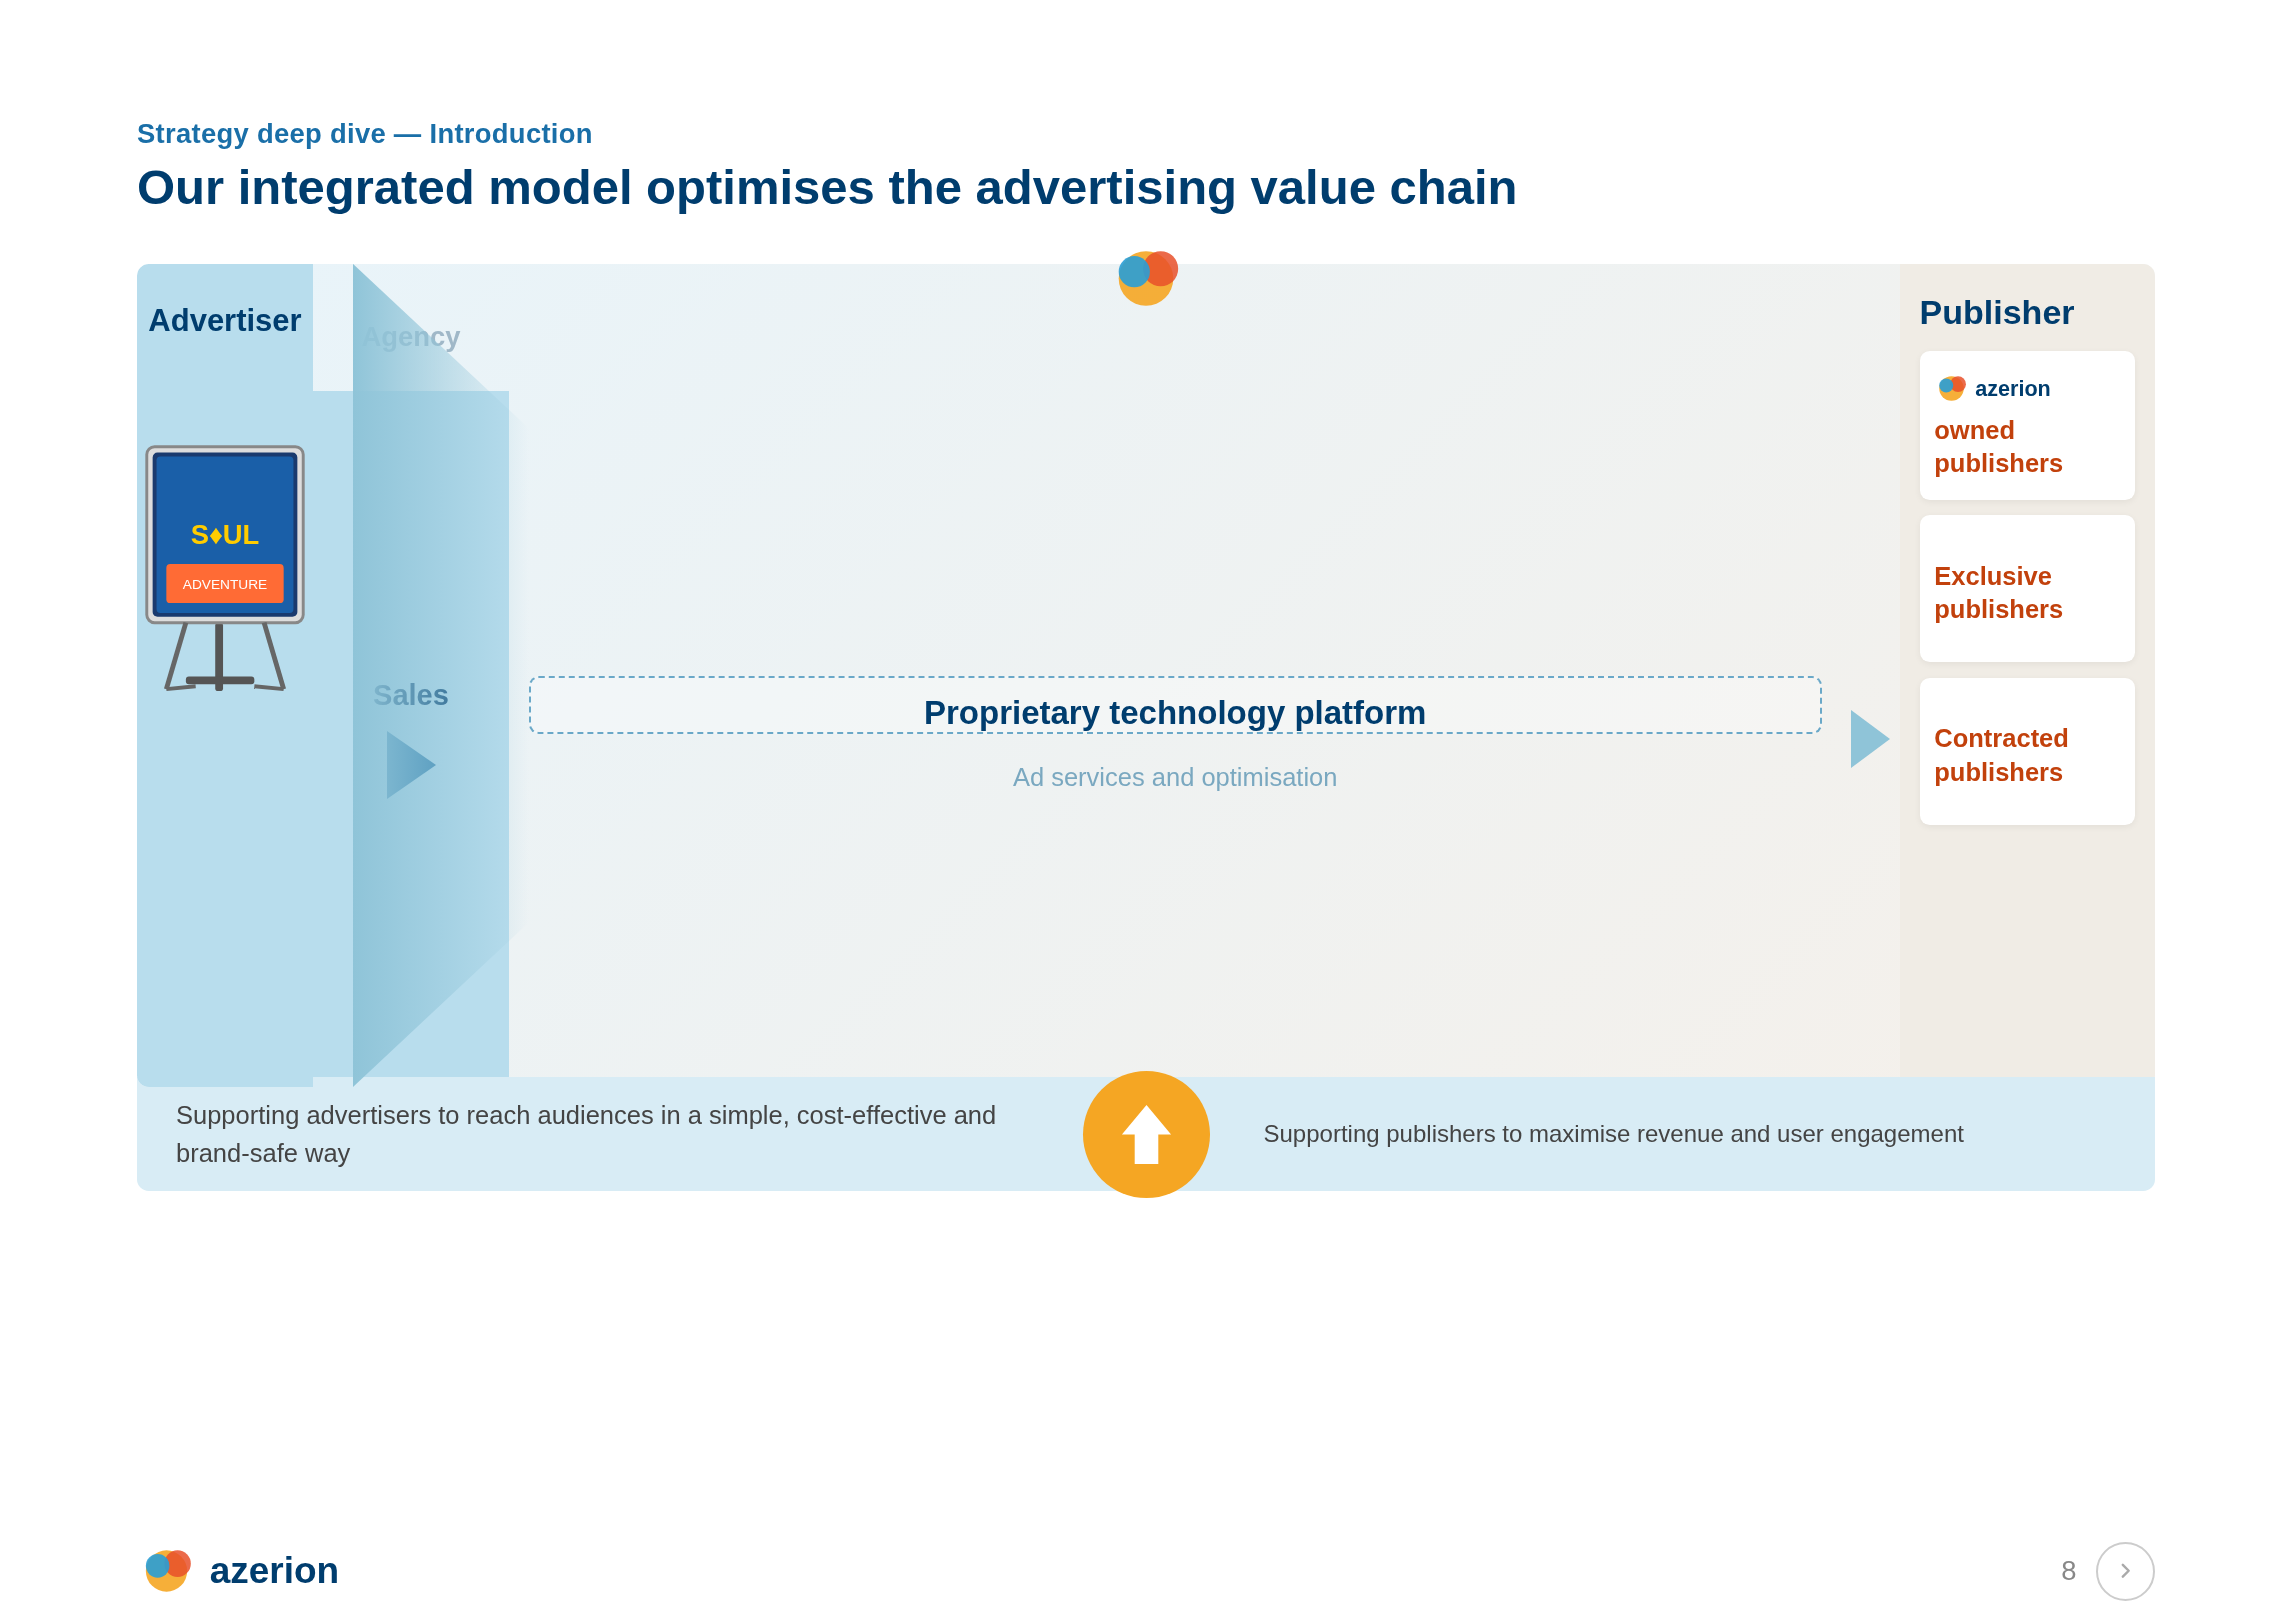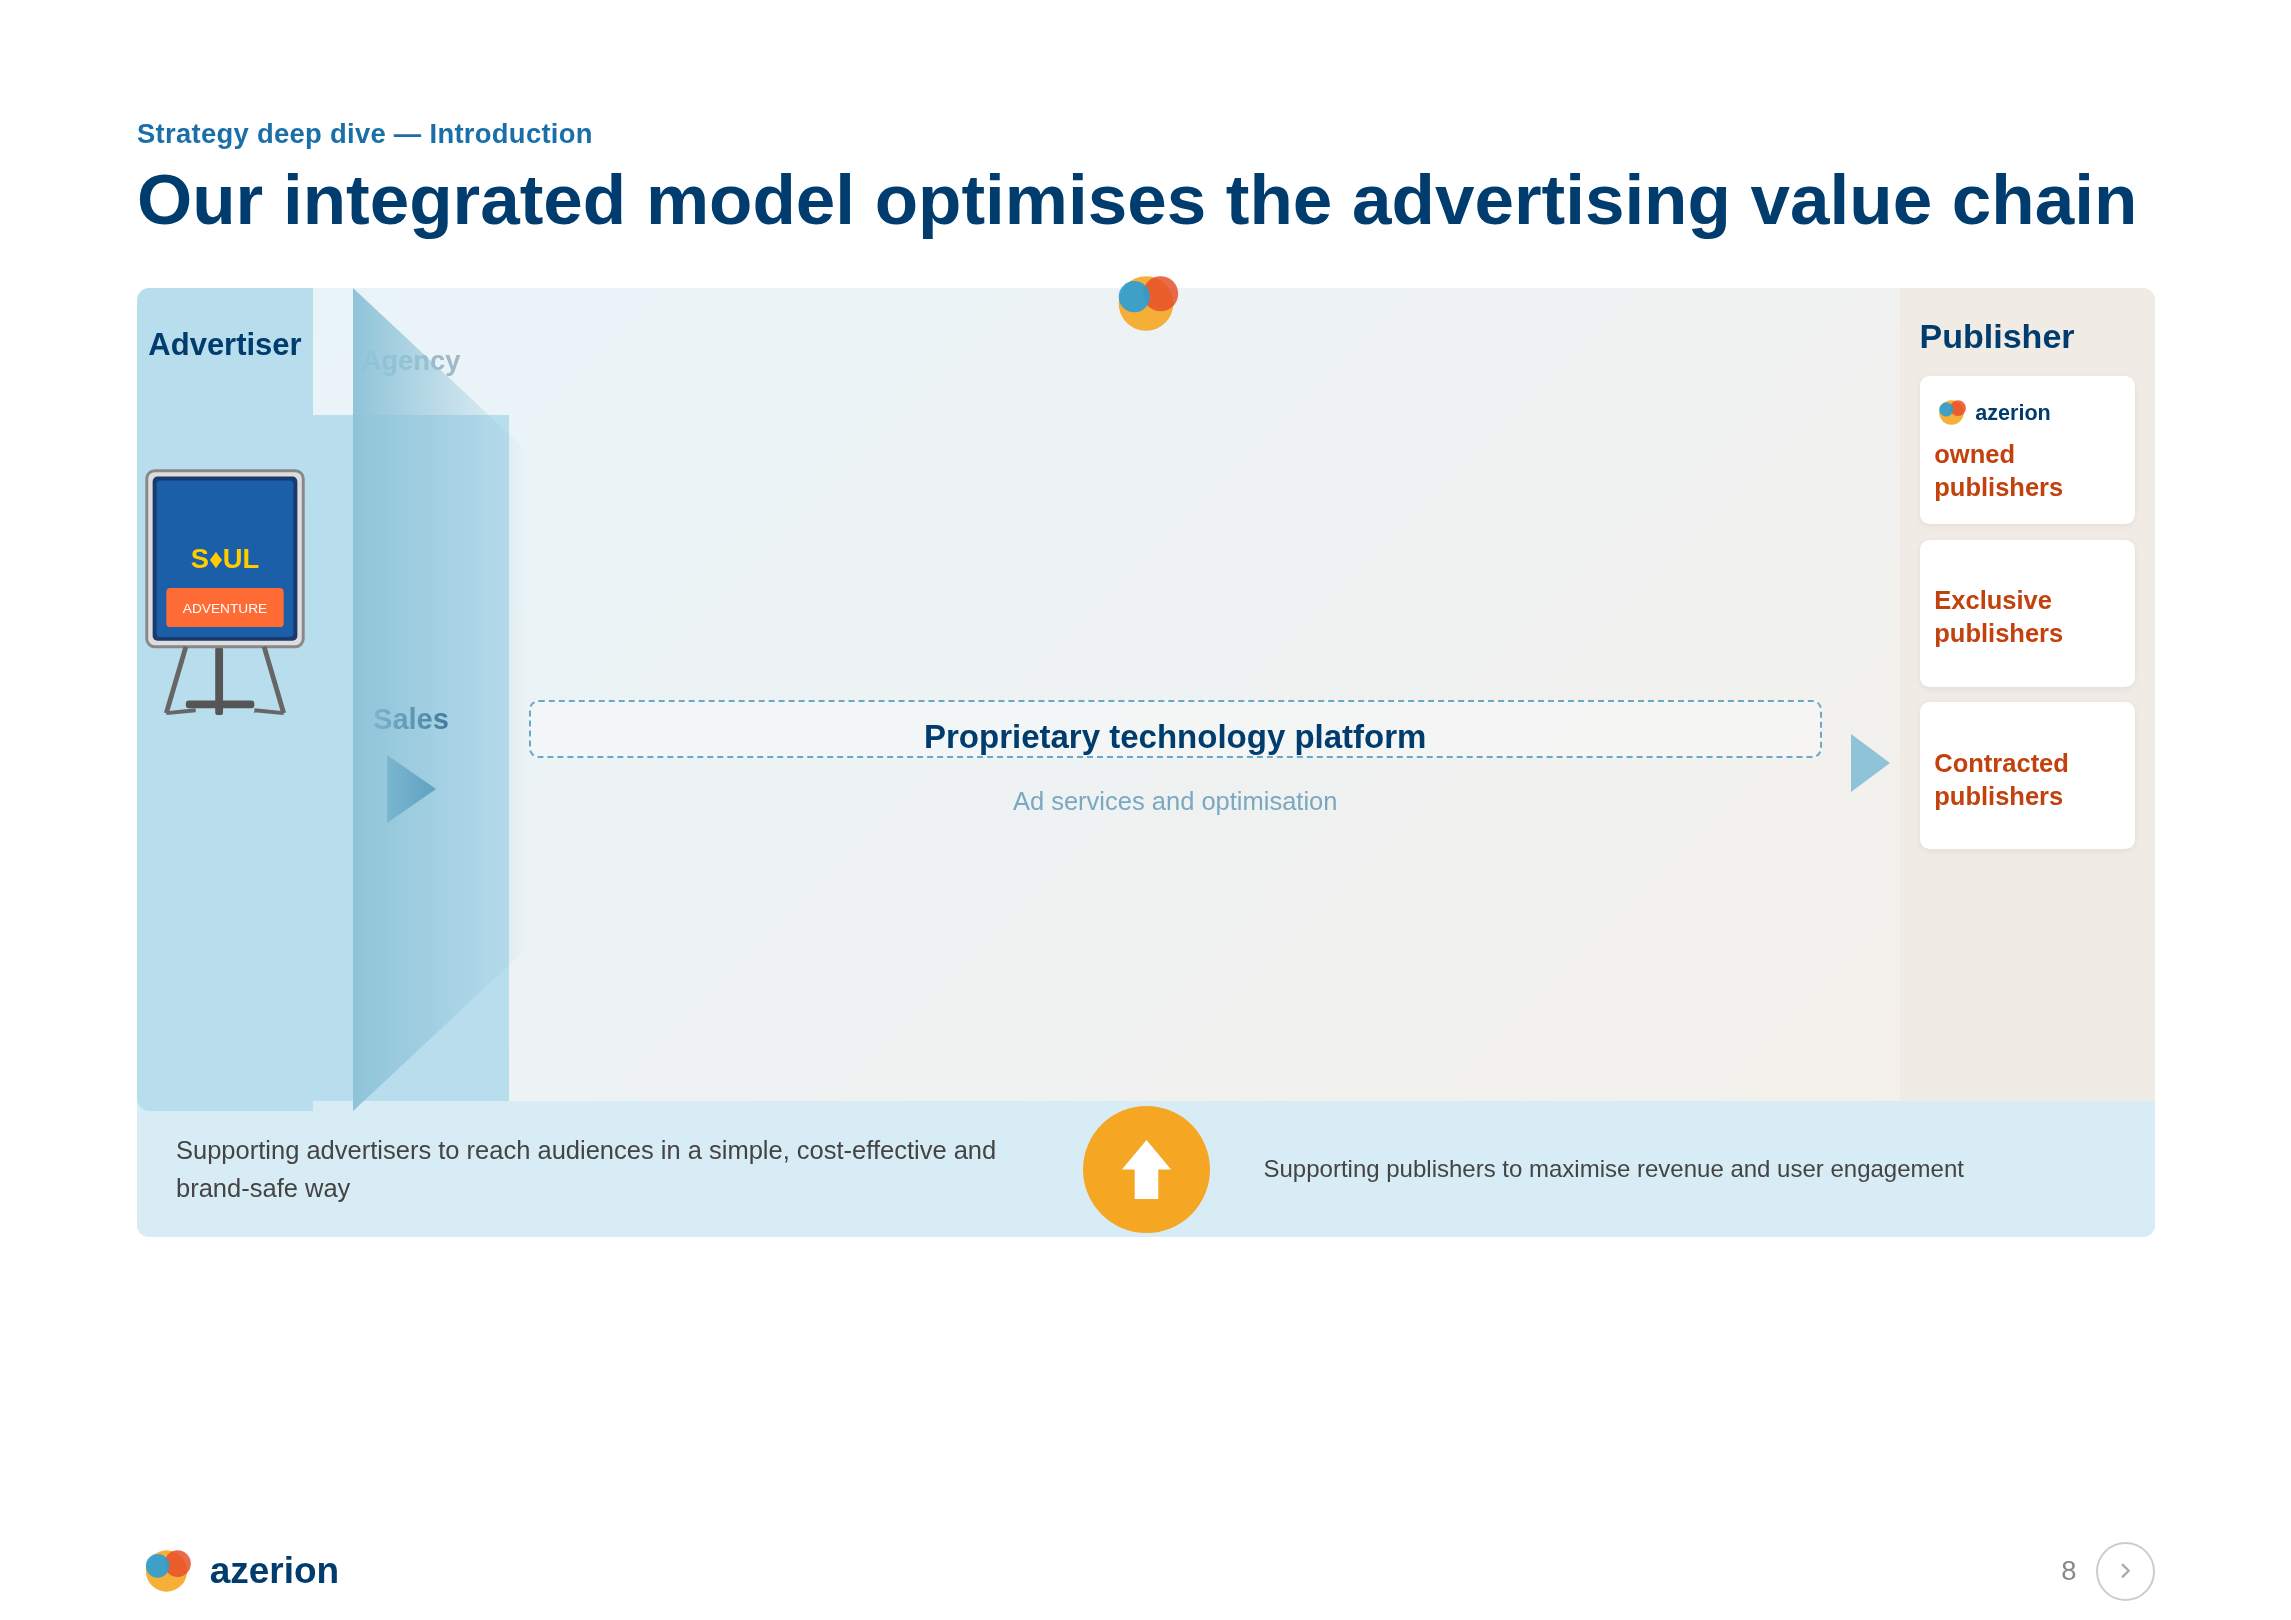--- a/index.html
+++ b/index.html
@@ -23,21 +23,21 @@
     .subtitle {
       color: #1a6fa8;
       font-size: 27.4px;
       font-weight: 700;
       margin-bottom: 11px;
       letter-spacing: 0.3px;
     }
 
     .main-title {
       color: #003d6e;
-      font-size: 71px;
+      font-size: 49px;
       font-weight: 700;
       margin-bottom: 49px;
       line-height: 1.1;
     }
 
     
     .diagram {
       width: 100%;
       height: 961px;
       position: relative;
@@ -453,21 +453,21 @@
 
         <div class="publisher-card">
           <div class="publisher-card-label">Contracted publishers</div>
         </div>
 
       </div>
     </div>
 
     <div style="
       width: 100%;
-      height: 136px;
+      height: 114px;
       background: #d8ecf5;
       border-radius: 0 0 11.8px 11.8px;
       margin-top: -9.8px;
       display: flex;
       align-items: center;
       position: relative;
     ">
 
       <div class="footer-left">Supporting advertisers to reach audiences in a simple, cost-effective and brand-safe way</div>
 

